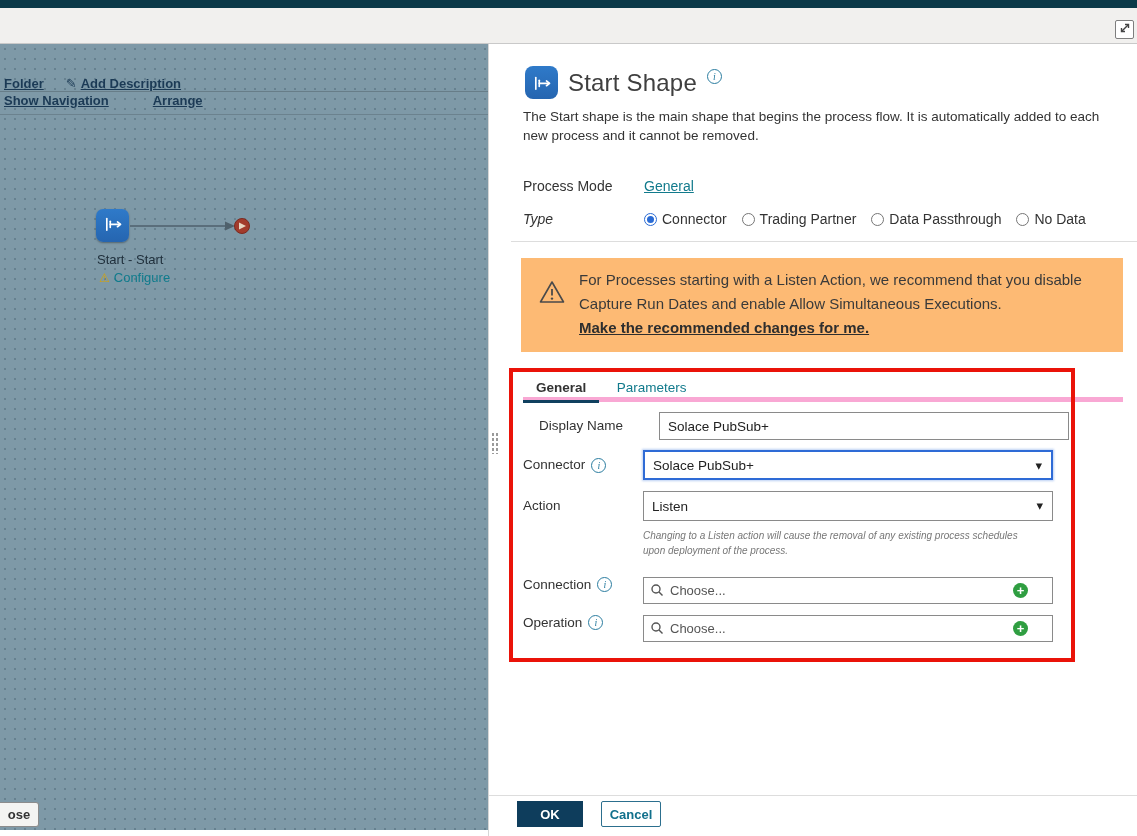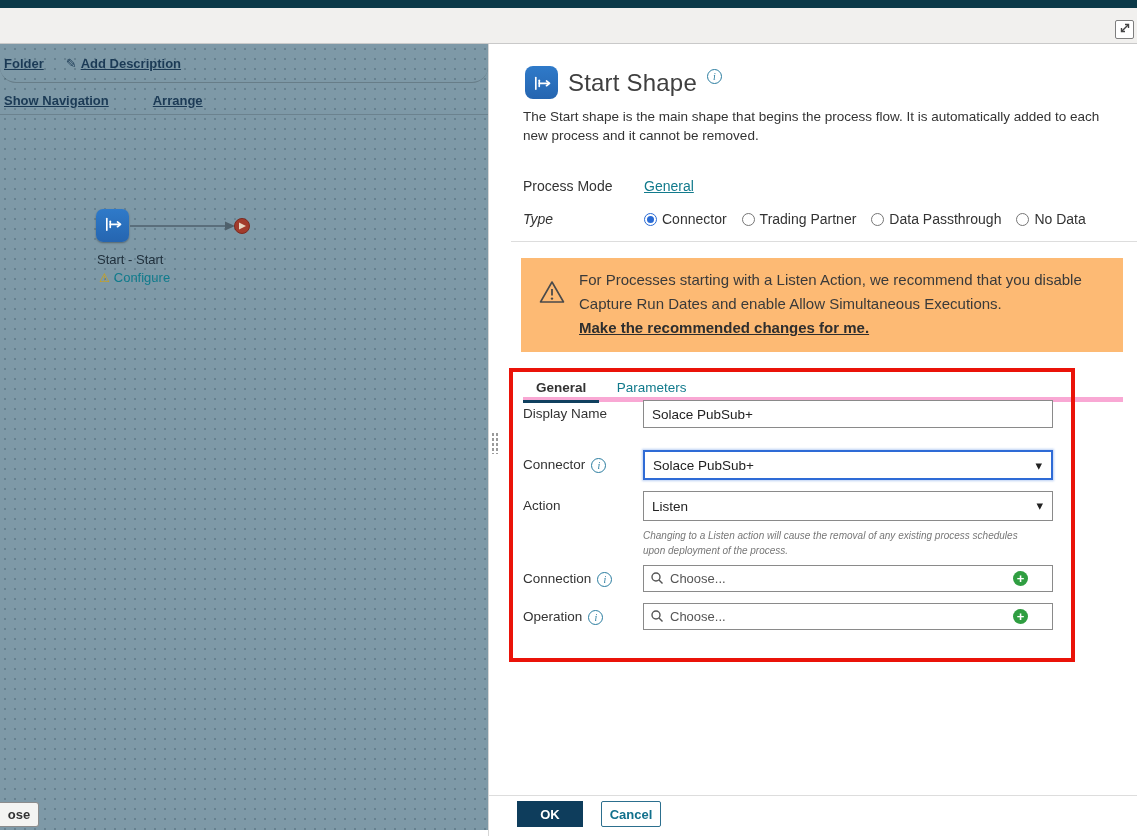--- a/index.html
+++ b/index.html
@@ -7,21 +7,21 @@
   .root{position:relative;width:1137px;height:836px;background:#fff;}
 
   
   .topbar-dark{position:absolute;left:0;top:0;width:1137px;height:8px;background:#0b3948;}
   .toolbar{position:absolute;left:0;top:8px;width:1137px;height:36px;background:#f1f0ee;border-bottom:1px solid #c9c9c9;box-sizing:border-box;}
   .expand-btn{position:absolute;right:3px;top:12px;width:19px;height:19px;background:#fff;border:1px solid #7e7e7e;border-radius:2px;box-sizing:border-box;cursor:pointer;display:flex;align-items:center;justify-content:center;}
 
   
   .canvas{position:absolute;left:0;top:44px;width:488px;height:786px;background-color:#7e99a7;
     background-image:radial-gradient(rgba(20,45,60,0.22) 1px, transparent 1.3px);background-size:10px 10px;}
-  .canvas-row1{position:absolute;left:0;top:0;width:100%;height:39px;border-bottom:1px solid rgba(0,0,0,0.18);display:flex;align-items:center;padding-left:4px;box-sizing:border-box;border-radius:16px;}
+  .canvas-row1{position:absolute;left:0;top:0;width:100%;height:48px;border-bottom:1px solid rgba(0,0,0,0.18);display:flex;align-items:flex-end;padding-left:4px;box-sizing:border-box;}
   .canvas-row2{position:absolute;left:0;top:42px;width:100%;height:29px;border-bottom:1px solid rgba(0,0,0,0.15);display:flex;align-items:center;padding-left:4px;box-sizing:border-box;}
   .canvas a,.canvas .lnk{color:#1b3a55;font-weight:bold;font-size:13px;text-decoration:underline;cursor:pointer;}
   .pencil{font-size:13px;color:#1b3a55;margin:0 4px 0 22px;text-decoration:none;}
   .arrange{margin-left:44px;}
   .node{position:absolute;left:96px;top:165px;width:170px;height:86px;}
   .node-icon{position:absolute;left:0;top:0;width:33px;height:33px;border-radius:7px;background:linear-gradient(#2f7ac9,#2565b0);box-shadow:0 1px 2px rgba(0,0,0,.35);display:flex;align-items:center;justify-content:center;}
   .node-line{position:absolute;left:33px;top:6px;}
   .node-label{position:absolute;left:1px;top:43px;font-size:13px;color:#20303c;}
   .node-config{position:absolute;left:3px;top:61px;font-size:13px;display:flex;align-items:center;gap:4px;}
   .warn-glyph{color:#d9a400;font-size:12px;}
@@ -64,21 +64,21 @@
   .tab.inactive{color:#117a8c;}
 
   .frow{position:absolute;left:34px;display:flex;}
   .frow .flbl{width:120px;font-size:13.5px;color:#333;line-height:28px;display:flex;align-items:center;gap:6px;}
   .ctrl{position:relative;width:410px;}
   .txt-input{width:410px;height:28px;border:1px solid #8a8a8a;box-sizing:border-box;font-size:13.5px;color:#222;padding:0 8px;font-family:"Liberation Sans",sans-serif;background:#fff;}
   .sel-box{width:410px;height:30px;border:1px solid #8a8a8a;box-sizing:border-box;font-size:13.5px;color:#222;background:#fff;display:flex;align-items:center;padding:0 8px;position:relative;cursor:pointer;}
   .sel-box .chev{position:absolute;right:9px;top:6px;color:#222;font-size:13px;}
   .sel-box.focus{border:2px solid #2e6bd6;box-shadow:0 0 2px 1px rgba(60,120,220,.35);}
   .helper{font-style:italic;font-size:10px;color:#777;line-height:15px;width:390px;}
-  .choose-wrap{position:relative;width:392px;height:27px;}
+  .choose-wrap{position:relative;width:392px;height:27px;margin-top:12px;}
   .choose-input{width:410px;height:27px;border:1px solid #8a8a8a;box-sizing:border-box;font-size:13px;color:#444;padding:0 26px 0 26px;font-family:"Liberation Sans",sans-serif;background:#fff;}
   .choose-input::placeholder{color:#555;opacity:1;}
   .search-ic{position:absolute;left:7px;top:6px;}
   .plus-ic{position:absolute;right:7px;top:6px;width:15px;height:15px;border-radius:50%;background:#2f9e41;color:#fff;font-size:13px;font-weight:bold;line-height:15px;text-align:center;cursor:pointer;}
 
   .div2{position:absolute;left:0;top:751px;right:0;height:1px;background:#ddd;}
   .ok-btn{position:absolute;left:28px;top:757px;width:66px;height:26px;background:#0e3d5c;color:#fff;border:1px solid #0e3d5c;font-size:13px;font-weight:bold;cursor:pointer;box-sizing:border-box;font-family:"Liberation Sans",sans-serif;}
   .cancel-btn{position:absolute;left:112px;top:757px;width:60px;height:26px;background:#fff;color:#11708c;border:1px solid #2c6f8e;font-size:13px;font-weight:bold;cursor:pointer;box-sizing:border-box;border-radius:2px;font-family:"Liberation Sans",sans-serif;text-align:center;}
 </style>
 </head>
@@ -207,21 +207,21 @@
       </div>
     </div>
 
     <div class="red-box"></div>
 
     <div class="tabs">
       <span class="tab active">General</span>
       <span class="tab inactive">Parameters</span>
     </div>
 
-    <div class="frow" style="top:356px;">
+    <div class="frow" style="top:368px;margin-left:16px;">
       <span class="flbl">Display Name</span>
       <div class="ctrl">
         <input class="txt-input" value="Solace PubSub+" style="">
       </div>
     </div>
 
     <div class="frow" style="top:406px;">
       <span class="flbl">
         <span>Connector</span>
         <span class="info-ic">i</span>

